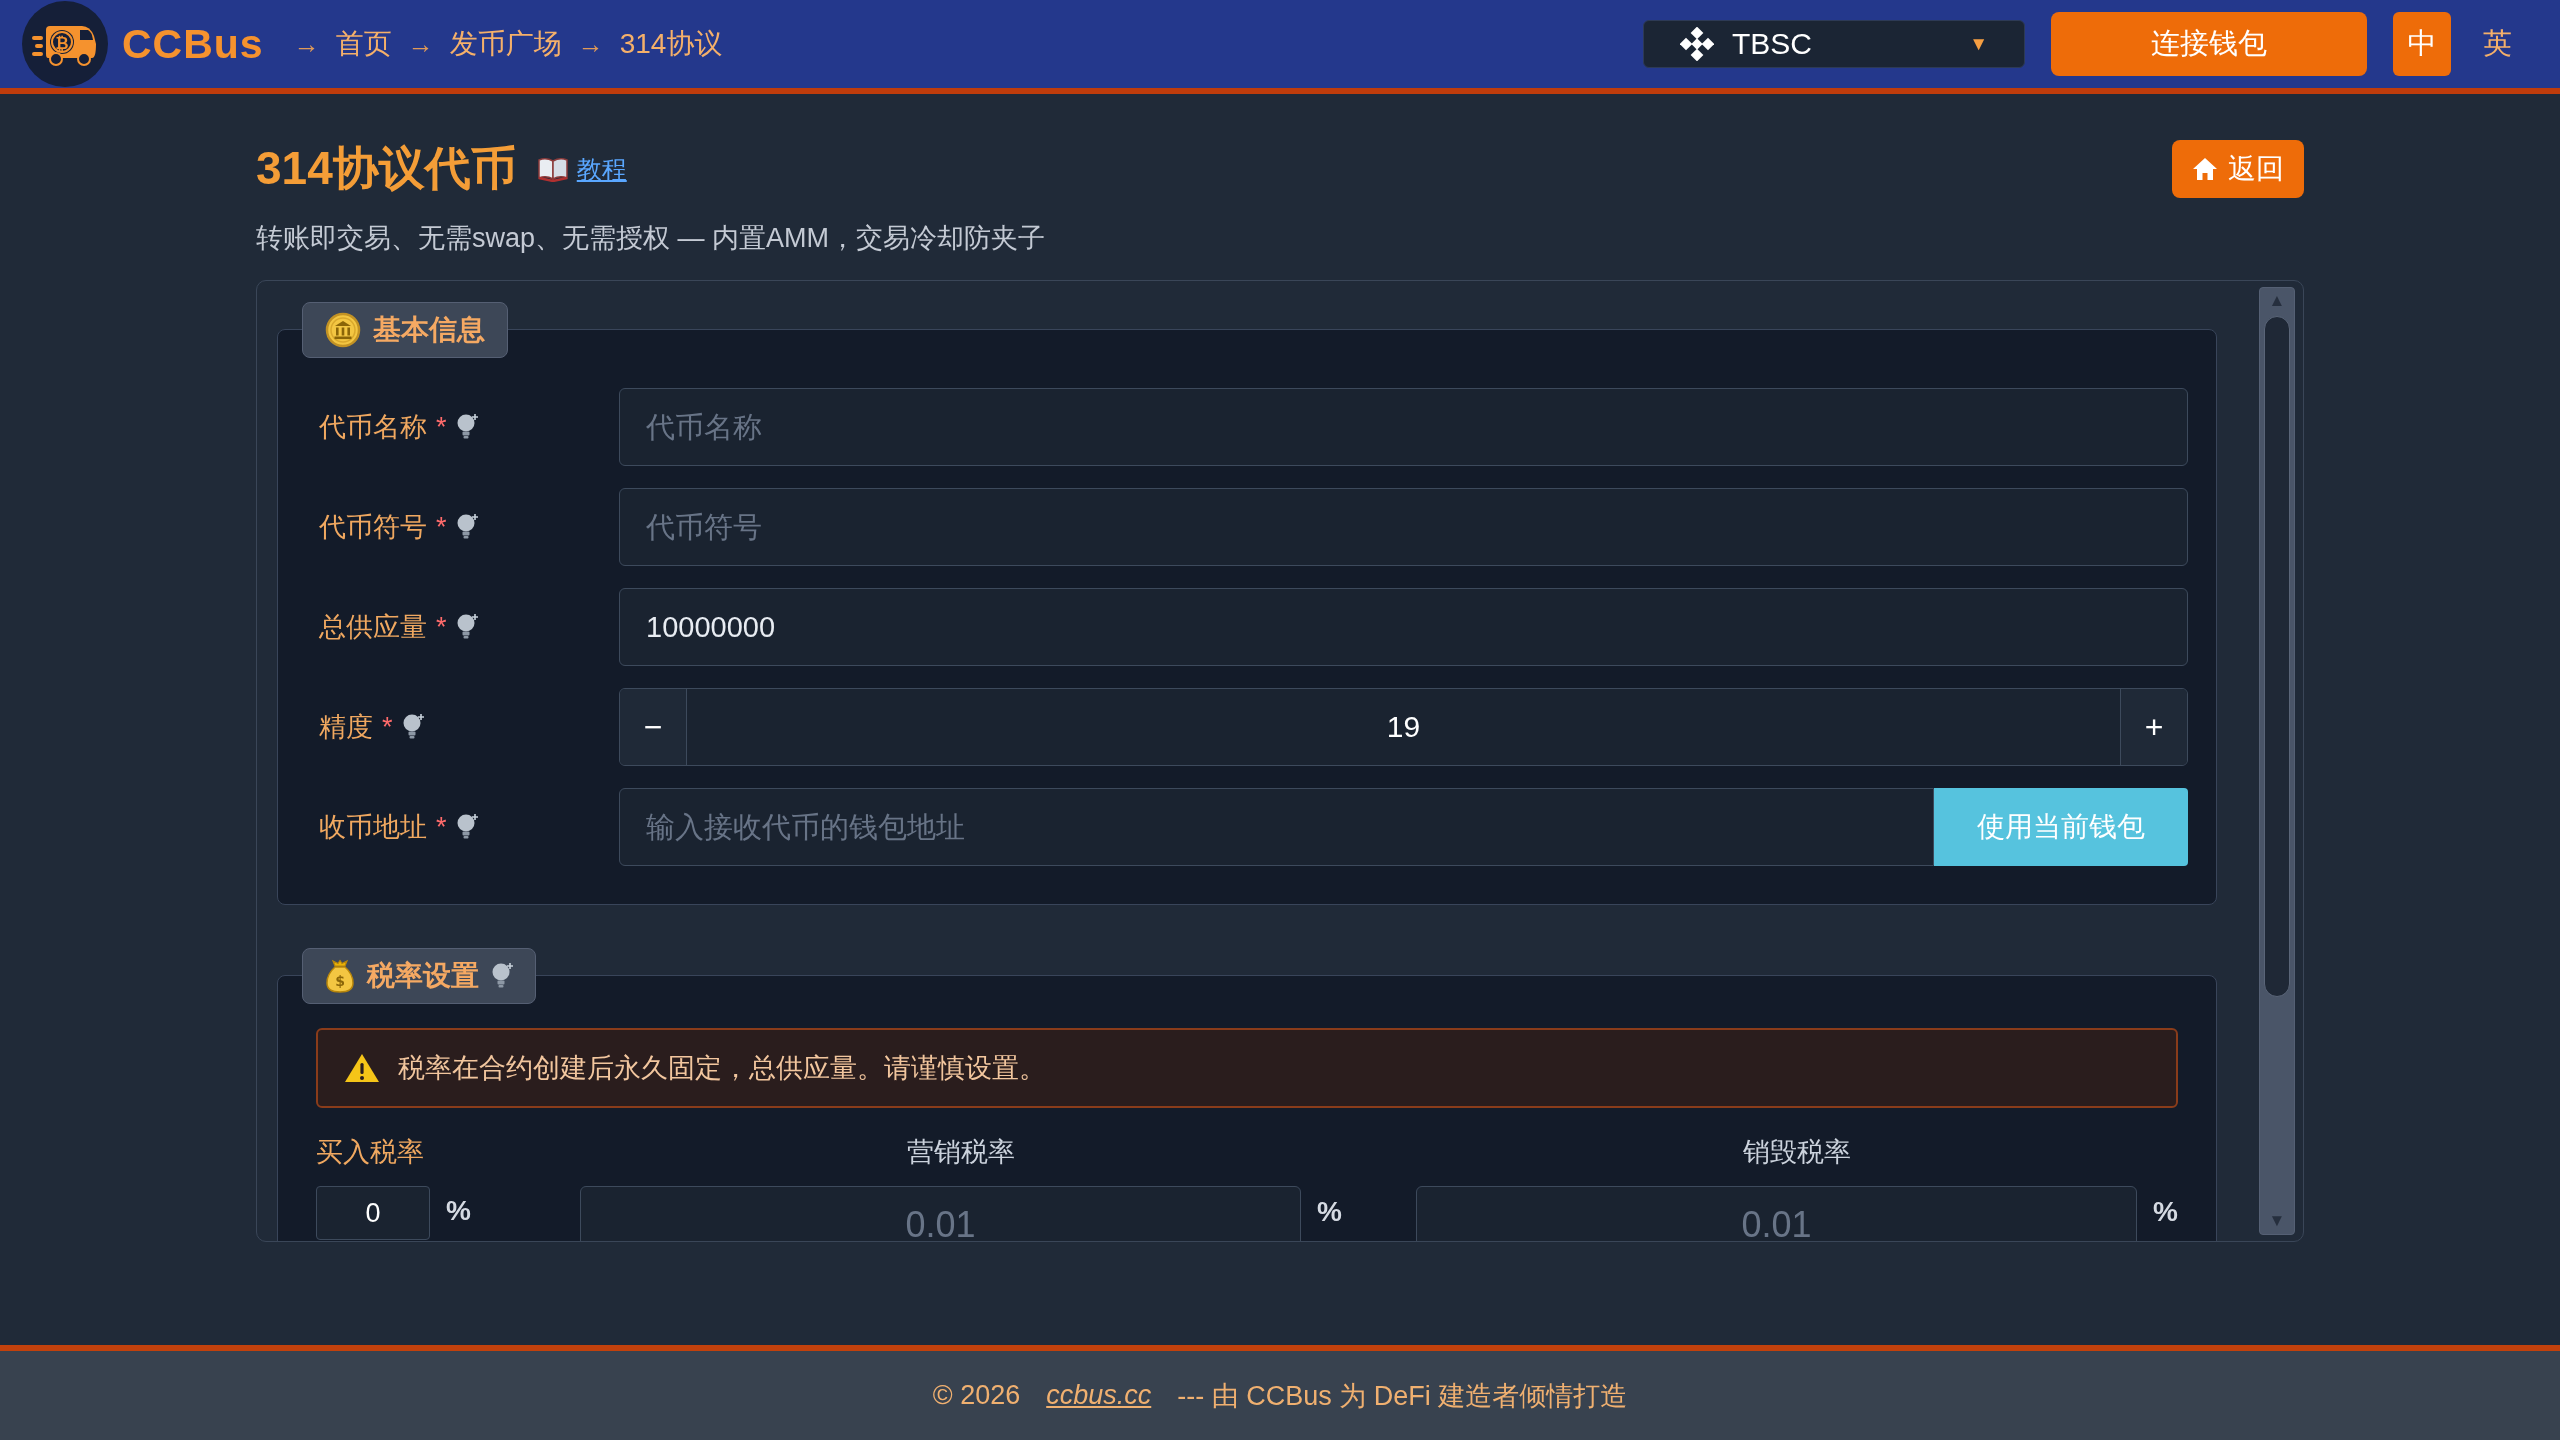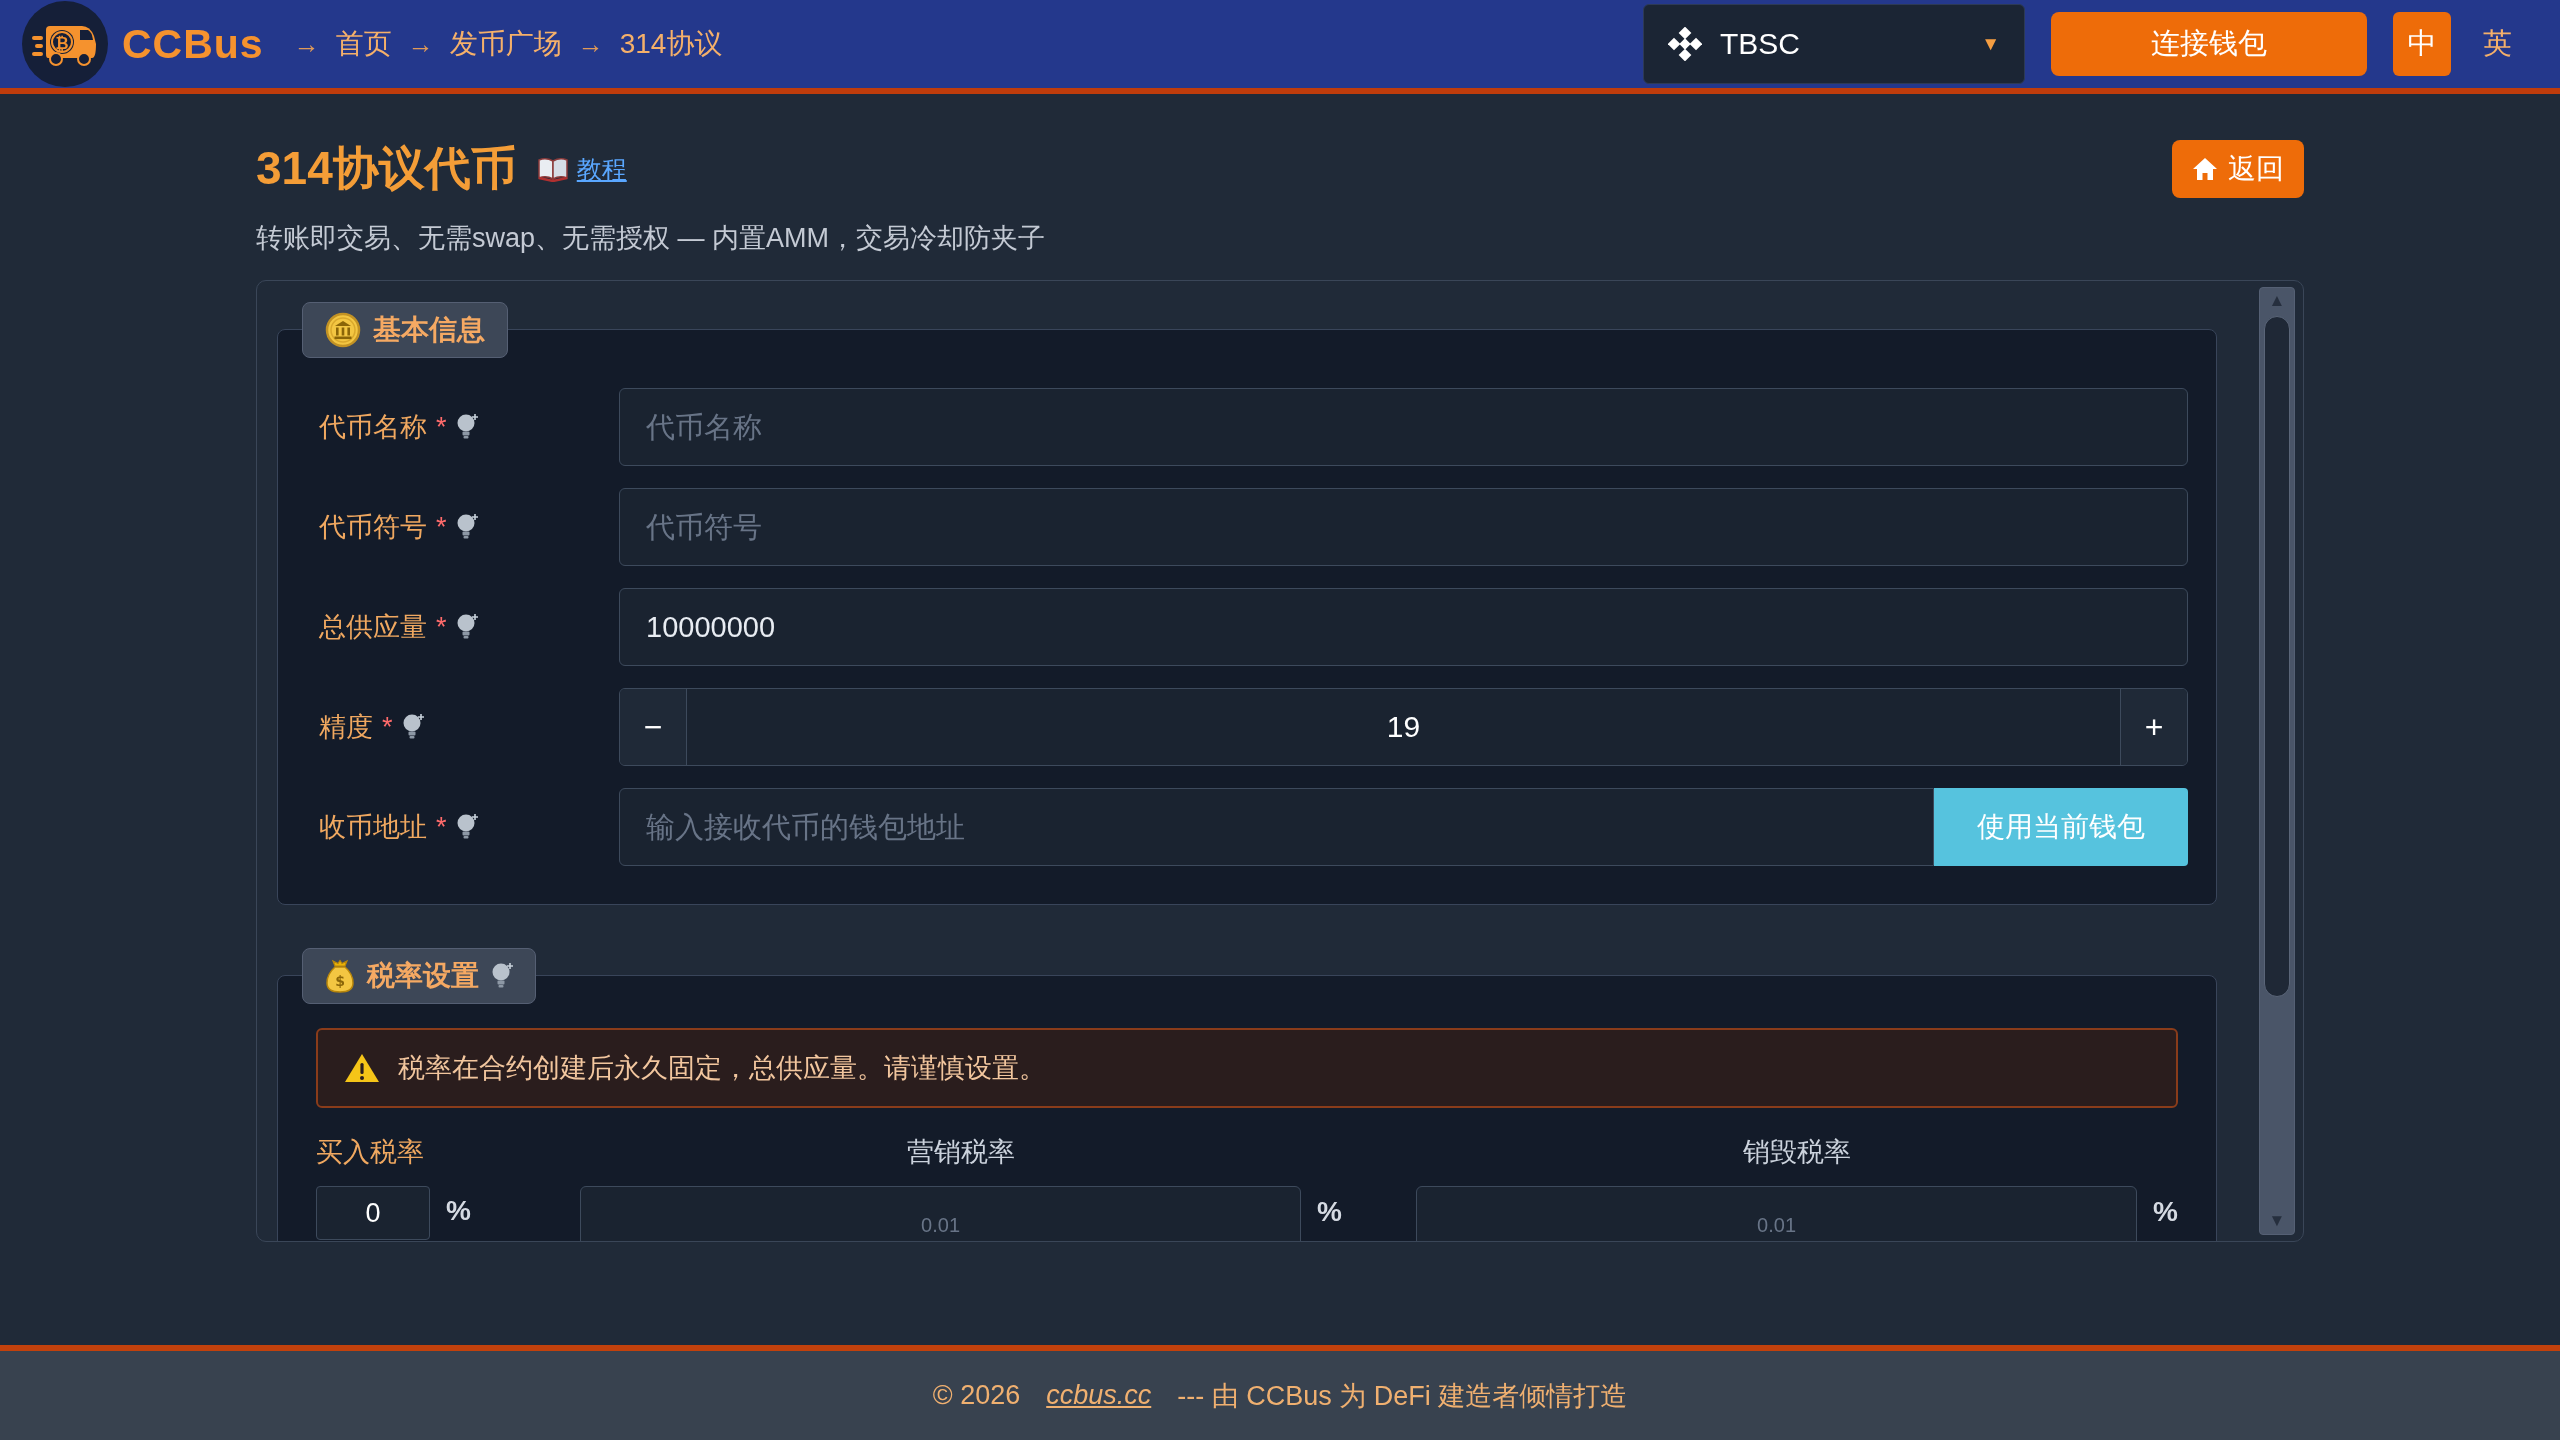--- a/index.html
+++ b/index.html
@@ -18,22 +18,22 @@
   .logo-circle {
     width:86px; height:86px; border-radius:50%; background:#151f38;
     display:flex; align-items:center; justify-content:center; margin-right:14px; flex:0 0 auto;
   }
   .brand { font-size:41px; font-weight:bold; color:#f5922e; margin-right:30px; letter-spacing:1px; }
   .breadcrumb { display:flex; align-items:center; gap:16px; font-size:28px; color:#f5b06a; }
   .breadcrumb a { color:#f5b06a; text-decoration:none; cursor:pointer; }
   .crumb-arrow { color:#e09a58; font-size:26px; }
   .header-right { margin-left:auto; display:flex; align-items:center; gap:26px; }
   .network-select {
-    width:382px; height:80px; background:#1b2534; border:1px solid #2d3a55; border-radius:6px;
-    display:flex; align-items:center; gap:18px; padding:0 24px; color:#ffffff; font-size:30px; cursor:pointer;
+    width:382px; height:48px; background:#1b2534; border:1px solid #2d3a55; border-radius:6px;
+    display:flex; align-items:center; gap:18px; padding:0 36px; color:#ffffff; font-size:30px; cursor:pointer;
   }
   .network-caret { margin-left:auto; color:#f59e42; font-size:19px; }
   .connect-btn {
     width:316px; height:64px; background:#ee6c09; border-radius:8px; color:#fff; font-size:29px;
     display:flex; align-items:center; justify-content:center; cursor:pointer; border:none;
   }
   .lang-zh {
     width:58px; height:64px; background:#ee6c09; border-radius:6px; color:#fff; font-size:29px;
     display:flex; align-items:center; justify-content:center; cursor:pointer;
   }
@@ -117,21 +117,21 @@
   .tax-label-left { font-size:27px; color:#f0a860; margin-bottom:16px; }
   .tax-label-center { text-align:center; font-size:27px; color:#ccd3dd; margin-bottom:16px; }
   .tax-col { flex:1; }
   .tax-control { display:flex; align-items:flex-start; gap:16px; }
   .tax-small-input {
     width:114px; height:54px; background:#1a2330; border:1px solid #3d4a5c; border-radius:4px;
     color:#fff; font-size:27px; text-align:center; outline:none;
   }
   .tax-input {
     flex:1; height:78px; background:#1a2330; border:1px solid #3d4a5c; border-radius:6px;
-    color:#d946ef; font-size:20px; text-align:center; outline:none; min-width:0;
+    color:#d946ef; font-size:36px; text-align:center; outline:none; min-width:0;
   }
   .tax-input::placeholder, .tax-small-input::placeholder { color:#687487; }
   .pct { color:#d5dae2; font-size:28px; font-weight:bold; margin-top:10px; }
   .pct.small { margin-top:9px; }
   .action-row { display:flex; align-items:center; gap:38px; margin-top:38px; padding-left:16px; }
   .create-btn {
     width:178px; height:66px; background:#ee6c09; border-radius:8px; color:#fff; font-size:30px;
     display:flex; align-items:center; justify-content:center; border:none; cursor:pointer;
   }
   .fee-text { font-size:27px; color:#dde2e8; }

